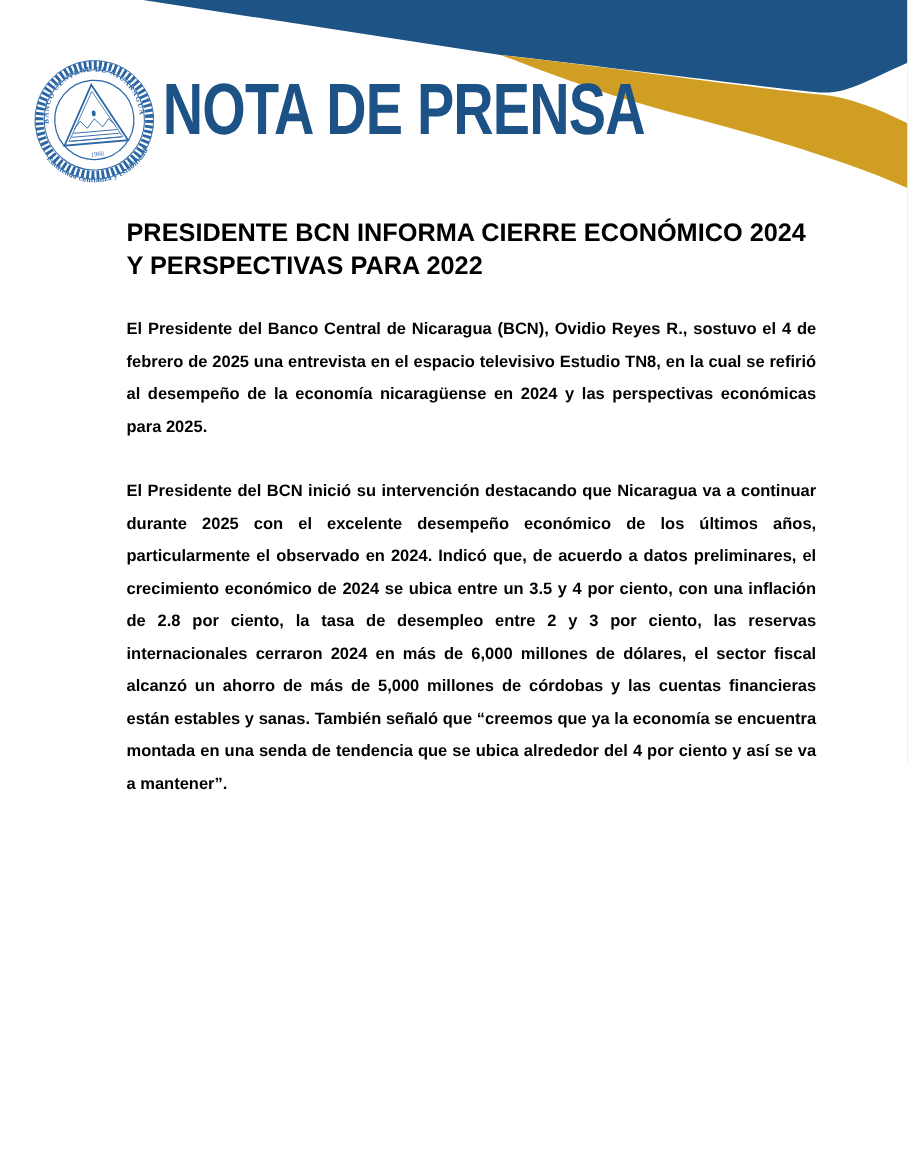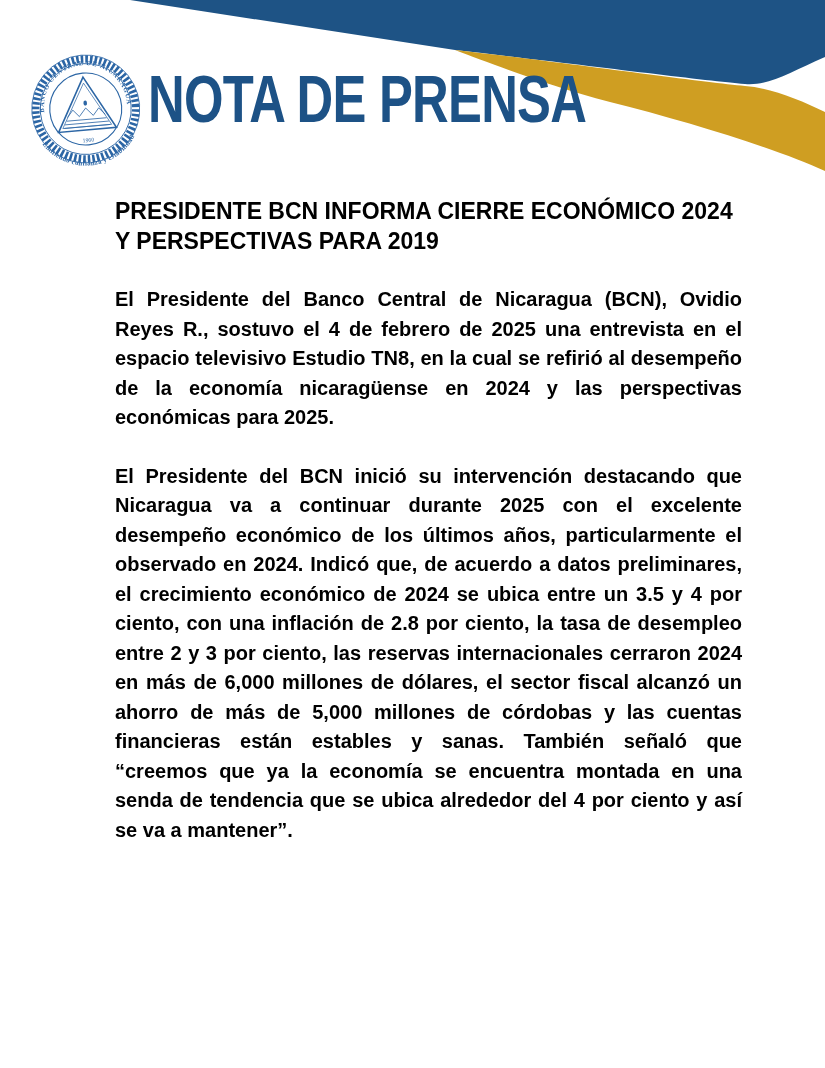--- a/index.html
+++ b/index.html
@@ -26,21 +26,21 @@
   }
   .content{
     position:absolute;left:115px;top:196px;width:627px;
     color:#000;
   }
   .doc-title{
     font-size:23px;font-weight:bold;line-height:30px;
     margin:0 0 29px 0;text-align:left;
   }
   .para{
-    font-size:20px;font-weight:bold;line-height:29.5px;
+    font-size:15px;font-weight:bold;line-height:29.5px;
     margin:0 0 29px 0;
     text-align:justify;text-justify:inter-word;
   }
   .seal-text{font-family:"Liberation Serif",serif;}
 </style>
 </head>
 <body>
 
 <div class="page">
 
@@ -74,18 +74,18 @@
       <text class="seal-text" x="66" y="96" text-anchor="middle" fill="#2c66a5" stroke="none" font-size="5.8">1960</text>
       <text class="seal-text" fill="#2c66a5" stroke="none" font-size="6.9" font-weight="bold" letter-spacing="0.3">
         <textPath href="#arcBottom" startOffset="50%" text-anchor="middle">Emitiendo confianza y estabilidad</textPath>
       </text>
     </g>
   </svg>
 
   <div class="banner-title">NOTA DE PRENSA</div>
 
   <div class="content">
-    <h1 class="doc-title">PRESIDENTE BCN INFORMA CIERRE ECONÓMICO 2024 Y PERSPECTIVAS PARA 2019</h1>
+    <h1 class="doc-title">PRESIDENTE BCN INFORMA CIERRE ECONÓMICO 2024 Y PERSPECTIVAS PARA 2022</h1>
     <p class="para">El Presidente del Banco Central de Nicaragua (BCN), Ovidio Reyes R., sostuvo el 4 de febrero de 2025 una entrevista en el espacio televisivo Estudio TN8, en la cual se refirió al desempeño de la economía nicaragüense en 2024 y las perspectivas económicas para 2025.</p>
     <p class="para">El Presidente del BCN inició su intervención destacando que Nicaragua va a continuar durante 2025 con el excelente desempeño económico de los últimos años, particularmente el observado en 2024. Indicó que, de acuerdo a datos preliminares, el crecimiento económico de 2024 se ubica entre un 3.5 y 4 por ciento, con una inflación de 2.8 por ciento, la tasa de desempleo entre 2 y 3 por ciento, las reservas internacionales cerraron 2024 en más de 6,000 millones de dólares, el sector fiscal alcanzó un ahorro de más de 5,000 millones de córdobas y las cuentas financieras están estables y sanas. También señaló que “creemos que ya la economía se encuentra montada en una senda de tendencia que se ubica alrededor del 4 por ciento y así se va a mantener”.</p>
   </div>
 
 </div>
 
 </body></html>

